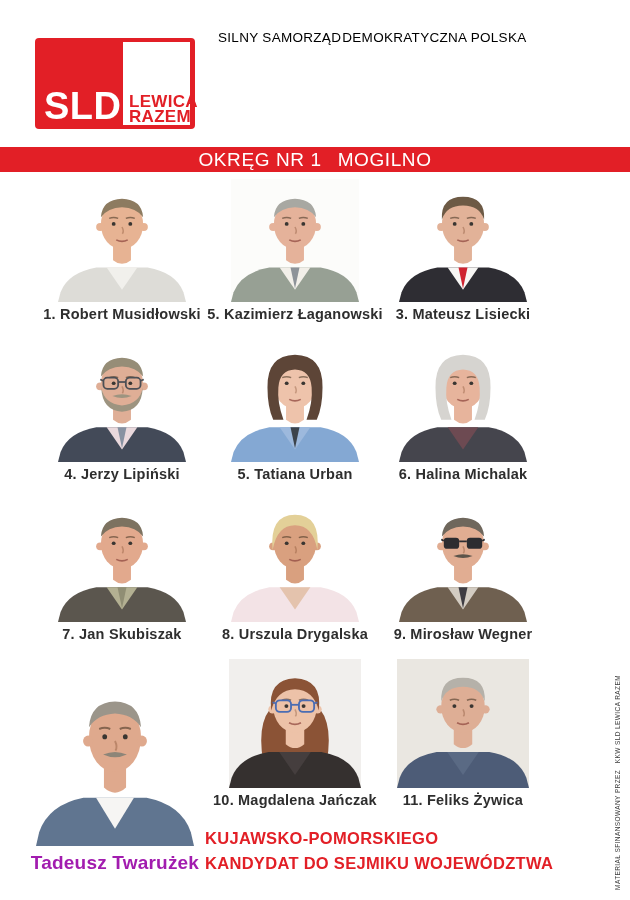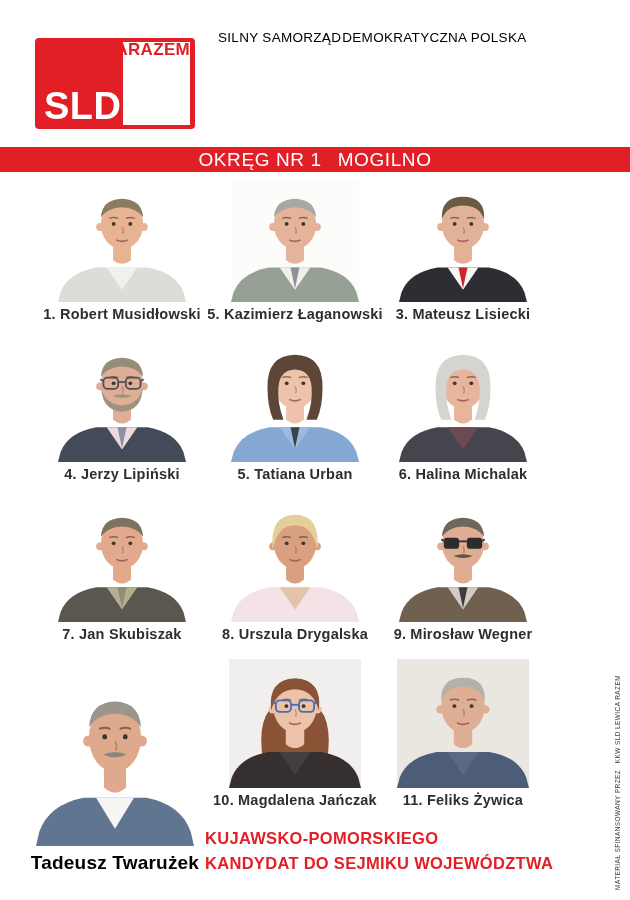--- a/index.html
+++ b/index.html
@@ -8,41 +8,41 @@
     background:#ffffff;overflow:hidden;
     font-family:"Liberation Sans",sans-serif;
     -webkit-font-smoothing:antialiased;
   }
   
   .logo{position:absolute;left:35px;top:38px;width:160px;height:91px;
         background:var(--red);border-radius:4px;}
   .logo-sld{position:absolute;left:9px;bottom:1px;color:#fff;font-weight:bold;
             font-size:38px;letter-spacing:0.5px;line-height:1.1;}
   .logo-white{position:absolute;top:4px;right:5px;bottom:4px;width:67px;background:#fff;
-              display:flex;flex-direction:row;justify-content:flex-end;
-              padding:0 0 9px 6px;box-sizing:border-box;}
+              display:flex;flex-direction:column;justify-content:flex-end;
+              padding:0 0 0 6px;box-sizing:border-box;}
   .logo-lr{color:var(--red);font-weight:bold;font-size:17px;line-height:0.92;letter-spacing:0.3px;}
   
   .slogan{position:absolute;left:218px;top:30px;display:flex;gap:1px;
           font-size:13.5px;color:#000000;letter-spacing:0.3px;white-space:nowrap;}
   .titles{position:absolute;left:228px;top:51px;width:356px;text-align:center;
           color:var(--red);font-weight:bold;}
   .t1{font-size:22px;letter-spacing:1.2px;line-height:26px;}
   .t2{font-size:29px;letter-spacing:0.8px;line-height:31px;}
   .t3{font-size:22px;letter-spacing:0.8px;line-height:26px;}
   
   .banner{position:absolute;left:0;right:0;top:147px;height:25px;background:var(--red);
           display:flex;justify-content:center;align-items:center;gap:16px;
           color:#ffffff;font-weight:normal;font-size:19px;letter-spacing:0.6px;}
   
   .cell{position:absolute;width:190px;text-align:center;margin:0;}
   .photo{margin:0 auto;overflow:hidden;}
   .photo svg{display:block;}
   .cap{margin-top:4px;font-size:14.5px;font-weight:bold;color:#2e2e2e;letter-spacing:0.2px;white-space:nowrap;}
-  .cap-big{margin-top:6px;font-size:19px;font-weight:bold;color:#000000;letter-spacing:0.2px;white-space:nowrap;}
+  .cap-big{margin-top:6px;font-size:19px;font-weight:bold;color:#a21caf;letter-spacing:0.2px;white-space:nowrap;}
   
   .role{position:absolute;left:205px;top:826px;color:var(--red);font-weight:bold;
         font-size:16.5px;line-height:25px;letter-spacing:0.3px;}
   
   .fineprint{position:absolute;right:9px;bottom:10px;font-size:6.5px;color:#3a3a3a;
              writing-mode:vertical-rl;transform:rotate(180deg);
              letter-spacing:0.4px;white-space:pre;}
 </style>
 </head>
 <body>

